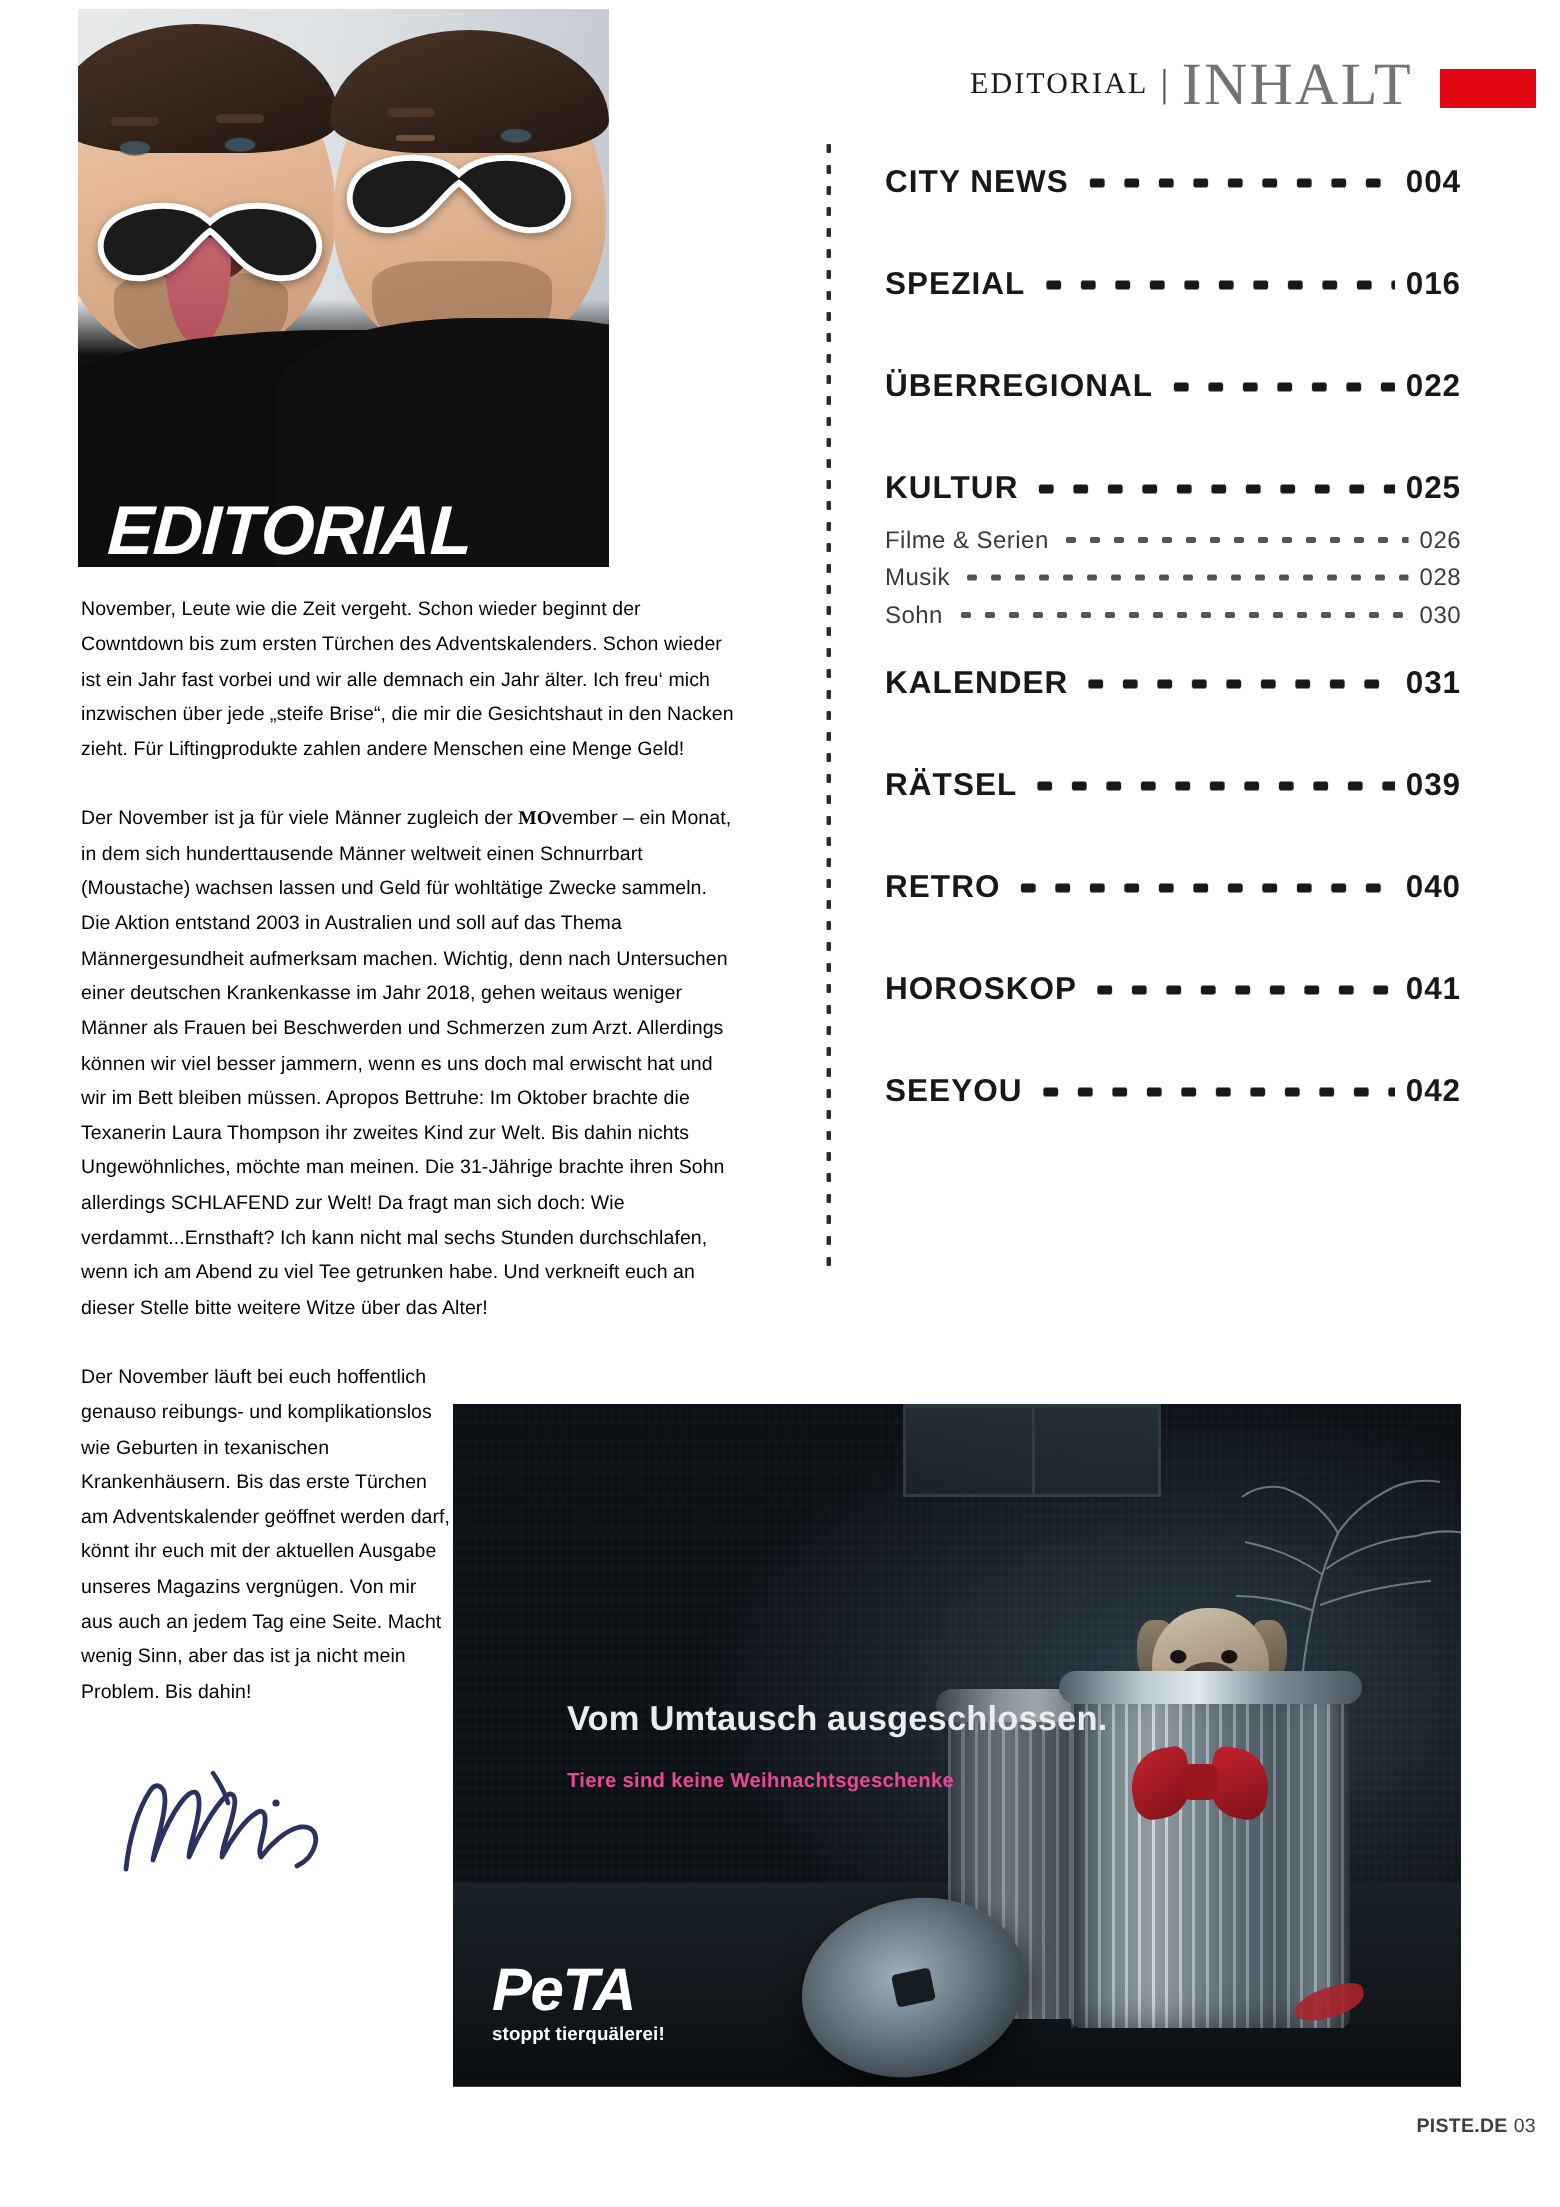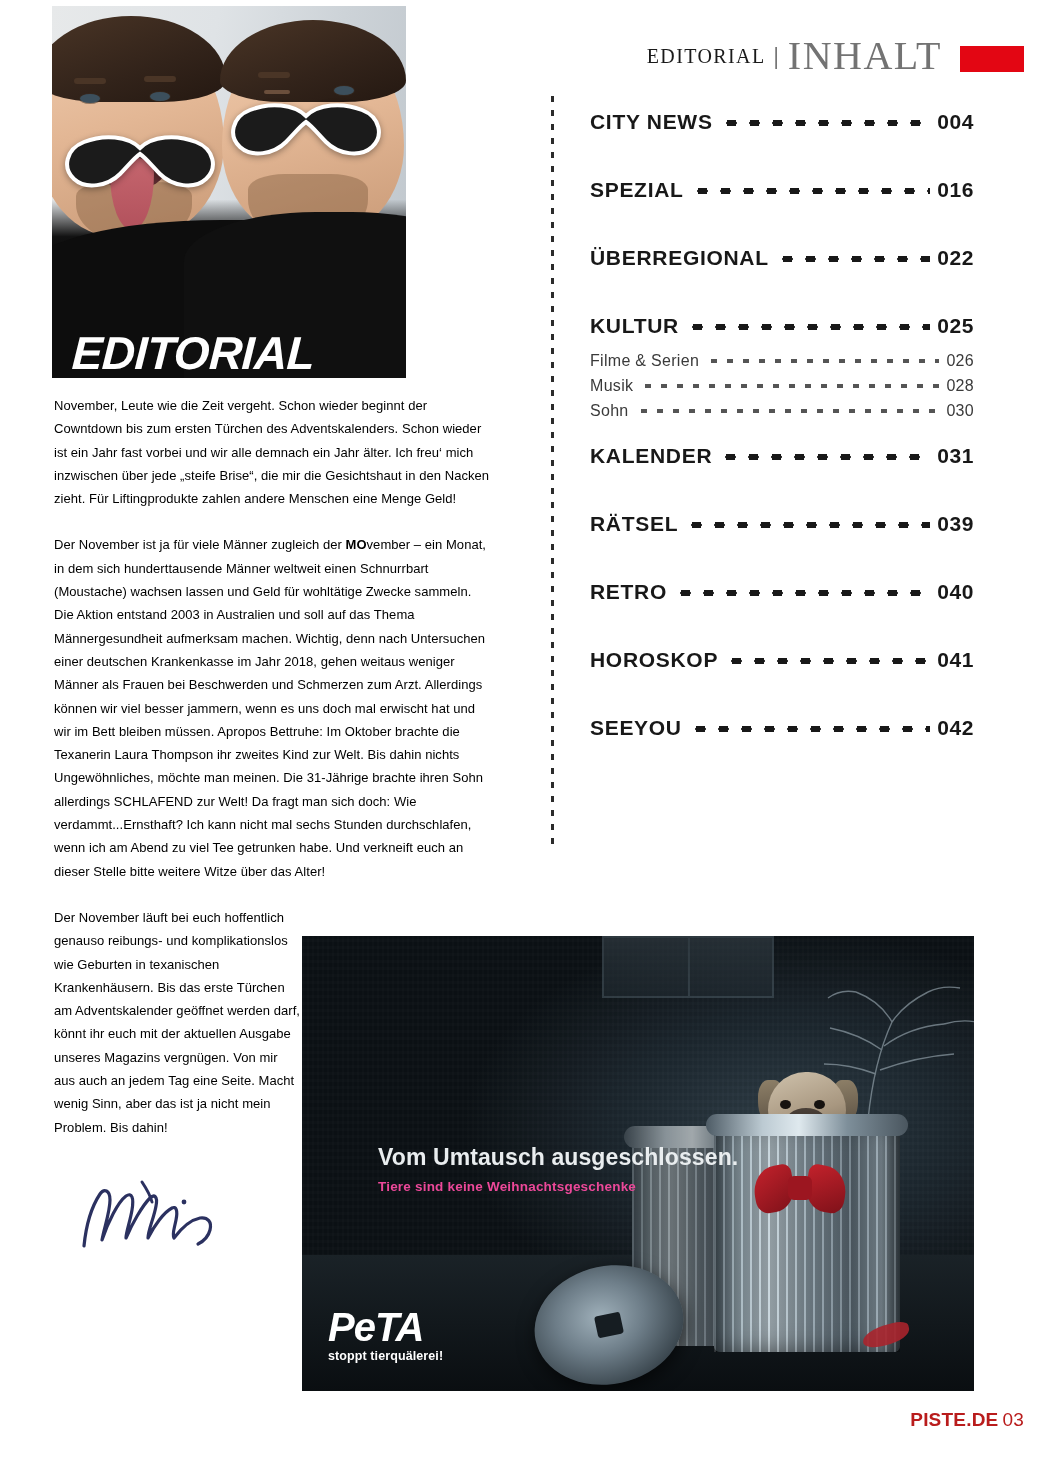--- a/index.html
+++ b/index.html
@@ -126,21 +126,21 @@
     left: 54px;
     top: 394px;
     width: 440px;
     font-size: 13px;
     line-height: 23.3px;
     color: #000000;
     letter-spacing: 0.05px;
   }
   .body-text p { margin: 0 0 23px 0; }
   .body-text p.narrow { width: 248px; margin-bottom: 0; }
-  .body-text b { font-weight: 700; }
+  .body-text b { font-weight: 700; font-family: Liberation Serif, serif; }
 
   .signature {
     position: absolute;
     left: 72px;
     top: 1168px;
     width: 170px;
     height: 96px;
   }
 
   
@@ -295,21 +295,21 @@
     background: #4a5962;
   }
   .ad-floor {
     position: absolute;
     left: 0; bottom: 0; width: 100%; height: 30%;
     background: linear-gradient(180deg, #1a2227 0%, #0a0e11 100%);
   }
   .ad-headline {
     position: absolute;
     left: 76px;
-    top: 208px;
+    top: 196px;
     font-size: 23px;
     font-weight: 700;
     color: #e9edef;
     letter-spacing: .1px;
   }
   .ad-subline {
     position: absolute;
     left: 76px;
     top: 243px;
     font-size: 13.5px;
@@ -465,23 +465,23 @@
     background: #a8232c;
     border-radius: 60% 30% 55% 40%;
     transform: rotate(-14deg);
     opacity: .9;
   }
 
   .footer {
     position: absolute;
     right: 16px;
     top: 1409px;
-    font-size: 19px;
+    font-size: 13px;
     letter-spacing: .2px;
-    color: #b91c1c;
+    color: #404040;
   }
   .footer b { font-weight: 800; }
   .footer .pg { font-weight: 400; margin-left: 4px; }
 </style>
 </head>
 <body>
 
 <div class="photo">
   <div class="photo-bg"></div>
 

